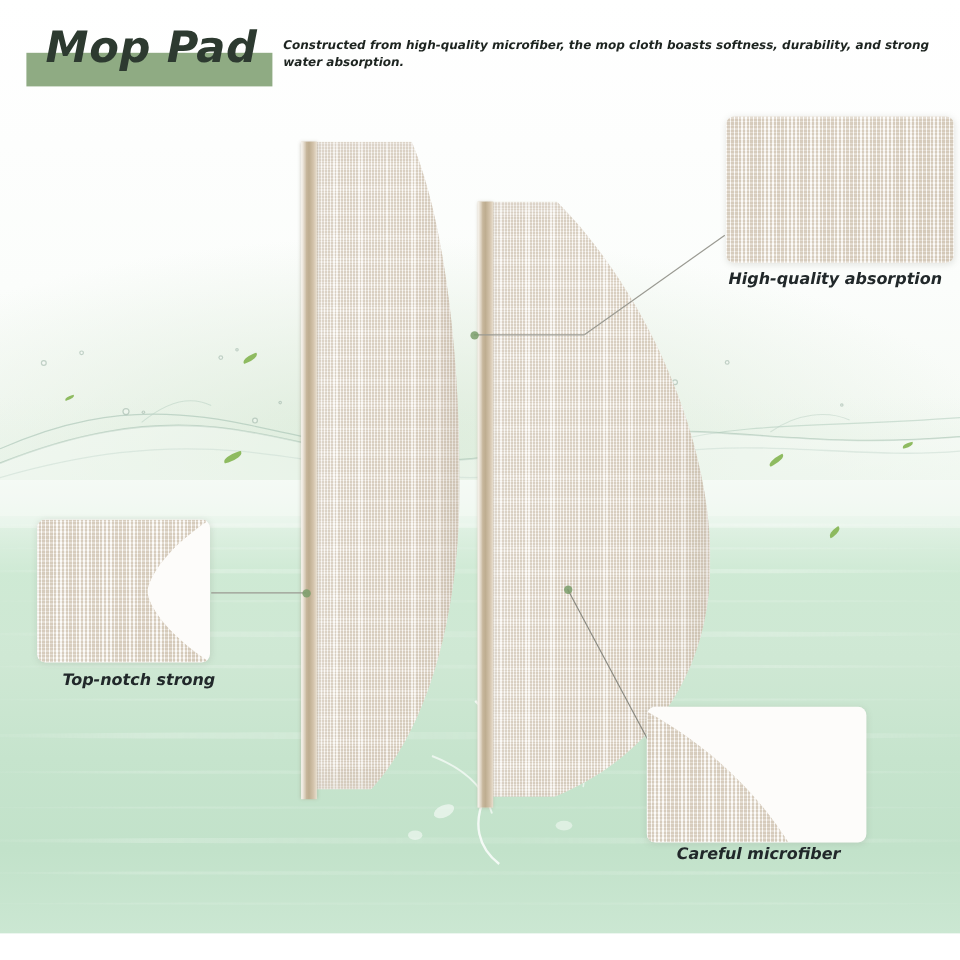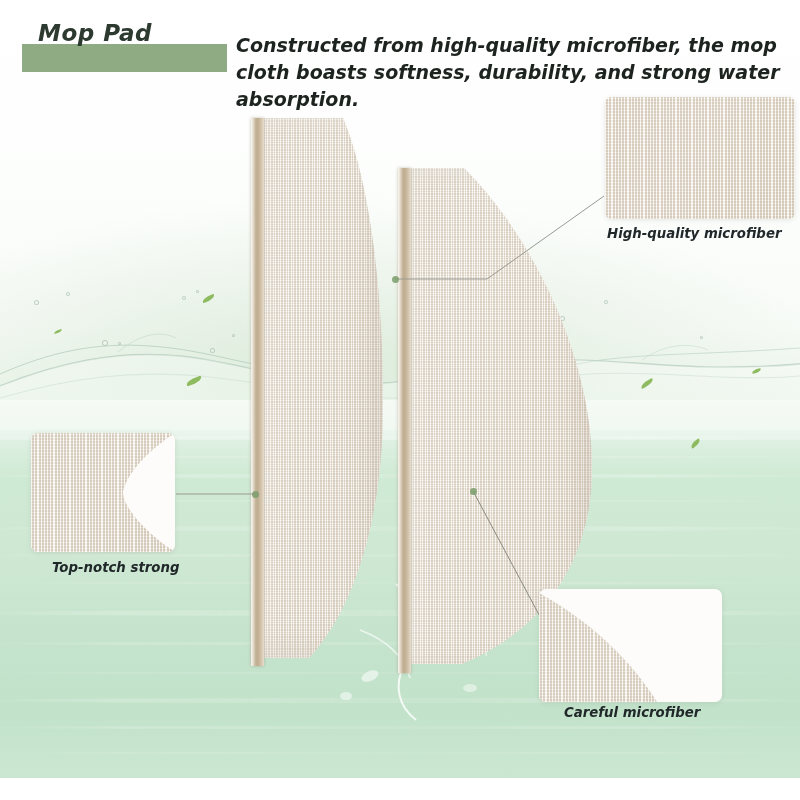--- a/index.html
+++ b/index.html
@@ -51,27 +51,27 @@
   .leaf { position:absolute; background:#86b554; border-radius:80% 8% 80% 8%; opacity:.92; }
 
   .bubble { position:absolute; border:1px solid rgba(150,175,160,.55); border-radius:50%; background:rgba(255,255,255,.25); }
 
   
   .title-wrap { position:absolute; left:22px; top:20px; width:210px; height:52px; }
   .title-bar { position:absolute; left:0; top:24px; width:205px; height:28px; background:#8fab83; }
   .title-text {
     position:absolute; left:16px; top:0px; width:230px;
     font-family:"DejaVu Sans", sans-serif;
-    font-size:23px; font-weight:700; font-style:italic;
+    font-size:36px; font-weight:700; font-style:italic;
     color:#2d3a30; letter-spacing:.5px; white-space:nowrap;
   }
   .subtitle {
     position:absolute; left:236px; top:32px; width:545px;
     font-family:"DejaVu Sans", sans-serif;
-    font-size:19px; font-style:italic; font-weight:600;
+    font-size:10px; font-style:italic; font-weight:600;
     line-height:1.42; color:#1d2420;
   }
 
   
   .pad { position:absolute; }
   .pad-body {
     position:absolute; inset:0;
     background:
       repeating-linear-gradient(90deg, rgba(255,255,255,.55) 0px, rgba(255,255,255,.55) 1px, rgba(196,182,164,.33) 1px, rgba(196,182,164,.33) 2.6px),
       repeating-linear-gradient(0deg, rgba(255,255,255,.42) 0px, rgba(255,255,255,.42) 1px, rgba(186,172,154,.26) 1px, rgba(186,172,154,.26) 2.4px),
@@ -246,21 +246,21 @@
 
     <line x1="473" y1="491" x2="545" y2="626" stroke="#8a8a82" stroke-width="1"></line>
   </svg>
   <div class="dot" style="left:392px; top:276px;"></div>
   <div class="dot" style="left:252px; top:491px;"></div>
   <div class="dot" style="left:470px; top:488px;"></div>
 
   <div class="inset" id="inset-microfiber">
     <div class="fabric-fill"></div>
   </div>
-  <div class="inset-label" style="left:607px; top:226px;">High-quality microfiber</div>
+  <div class="inset-label" style="left:607px; top:226px;">High-quality absorption</div>
 
   <div class="inset" id="inset-fabrics">
     <div class="fabric-fill"></div>
     <div class="notch-edge"></div>
   </div>
   <div class="inset-label" style="left:52px; top:560px;">Top-notch strong</div>
 
   <div class="inset" id="inset-needlework">
     <div class="fabric-fill"></div>
   </div>

